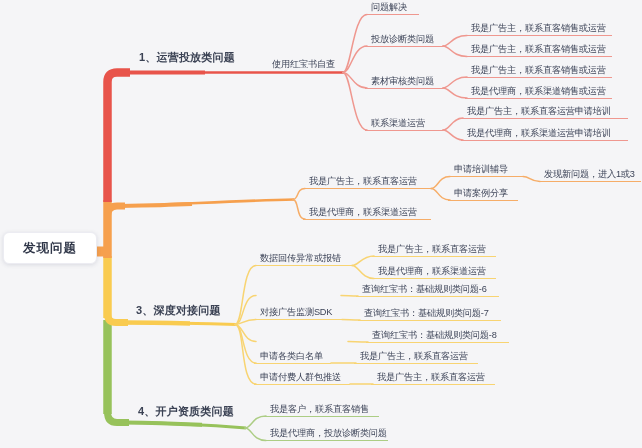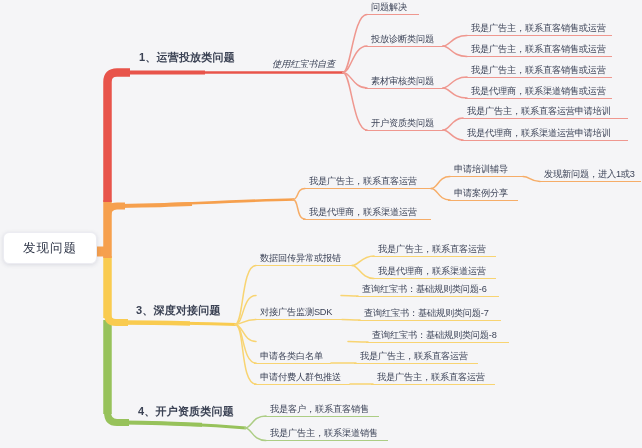--- a/index.html
+++ b/index.html
@@ -18,30 +18,30 @@
   .w26{stroke-width:2.6} .w28{stroke-width:2.8} .w3{stroke-width:3}
   .w4{stroke-width:4} .w42{stroke-width:4.2} .w45{stroke-width:4.5}
   g.thin path{stroke-width:1.5;stroke-linecap:round;}
   .node{
     position:absolute;box-sizing:border-box;white-space:nowrap;
     font-size:9.2px;line-height:12px;letter-spacing:-0.2px;color:var(--text);
     padding:0 6px 1px 6px;border-bottom:1.5px solid transparent;
   }
   .u0{border-bottom-color:var(--l0)} .u1{border-bottom-color:var(--l1)}
   .u2{border-bottom-color:var(--l2)} .u3{border-bottom-color:var(--l3)}
-  .online{border-bottom:none;padding:0;font-style:italic;}
+  .online{border-bottom:none;padding:0;}
   .blabel{
     position:absolute;white-space:nowrap;font-size:11px;line-height:13px;
     font-weight:bold;color:#3b4254;letter-spacing:0.2px;
   }
   .root{
     position:absolute;width:92px;height:30px;background:#ffffff;border-radius:6px;
     border:1px solid #ececf2;box-shadow:0 1px 4px rgba(60,68,100,.15);
     display:flex;align-items:center;justify-content:center;
-    font-size:12.5px;font-weight:normal;color:#2f3648;letter-spacing:1px;
+    font-size:12.5px;font-weight:bold;color:#2f3648;letter-spacing:1px;
   }
 </style>
 </head>
 <body>
 
 <div id="canvas">
 
   <svg id="wires" width="642" height="448" viewBox="0 0 642 448">
     <g>
 
@@ -116,21 +116,21 @@
   <div class="blabel" style="left:138px;top:405px">4、开户资质类问题</div>
 
   <div class="node online" style="left:272px;top:58px">使用红宝书自查</div>
   <div class="node u0" style="left:365px;top:1px;width:54px">问题解决</div>
   <div class="node u0" style="left:365px;top:32.5px;width:78px">投放诊断类问题</div>
   <div class="node u0" style="left:465px;top:22px">我是广告主，联系直客销售或运营</div>
   <div class="node u0" style="left:465px;top:43px">我是广告主，联系直客销售或运营</div>
   <div class="node u0" style="left:365px;top:74.5px;width:78px">素材审核类问题</div>
   <div class="node u0" style="left:465px;top:63.5px">我是广告主，联系直客销售或运营</div>
   <div class="node u0" style="left:465px;top:84.5px">我是代理商，联系渠道销售或运营</div>
-  <div class="node u0" style="left:365px;top:116.5px;width:78px">开户资质类问题</div>
+  <div class="node u0" style="left:365px;top:116.5px;width:78px">联系渠道运营</div>
   <div class="node u0" style="left:461px;top:126.5px;width:167px">我是代理商，联系渠道运营申请培训</div>
   <div class="node u0" style="left:461px;top:104.5px;width:167px">我是广告主，联系直客运营申请培训</div>
 
   <div class="node u1" style="left:303px;top:175px;width:128px">我是广告主，联系直客运营</div>
   <div class="node u1" style="left:448px;top:163px;width:75px">申请培训辅导</div>
   <div class="node u1" style="left:538px;top:168px">发现新问题，进入1或3</div>
   <div class="node u1" style="left:448px;top:186.5px;width:70px">申请案例分享</div>
   <div class="node u1" style="left:303px;top:205.5px;width:128px">我是代理商，联系渠道运营</div>
 
   <div class="node u2" style="left:254px;top:252px;width:98px">数据回传异常或报错</div>
@@ -139,15 +139,15 @@
   <div class="node u2" style="left:356px;top:282.5px;width:143px">查询红宝书：基础规则类问题-6</div>
   <div class="node u2" style="left:254px;top:306px;width:88px">对接广告监测SDK</div>
   <div class="node u2" style="left:358px;top:306.5px;width:143px">查询红宝书：基础规则类问题-7</div>
   <div class="node u2" style="left:366px;top:328.5px;width:143px">查询红宝书：基础规则类问题-8</div>
   <div class="node u2" style="left:254px;top:349.5px;width:77px">申请各类白名单</div>
   <div class="node u2" style="left:354px;top:349.5px;width:124px">我是广告主，联系直客运营</div>
   <div class="node u2" style="left:254px;top:370.5px;width:96px">申请付费人群包推送</div>
   <div class="node u2" style="left:371px;top:370.5px;width:124px">我是广告主，联系直客运营</div>
 
   <div class="node u3" style="left:264px;top:402.5px;width:115px">我是客户，联系直客销售</div>
-  <div class="node u3" style="left:264px;top:427px;width:124px">我是广告主，联系渠道销售</div>
+  <div class="node u3" style="left:264px;top:427px;width:124px">我是代理商，投放诊断类问题</div>
 
 </div>
 
 </body></html>

